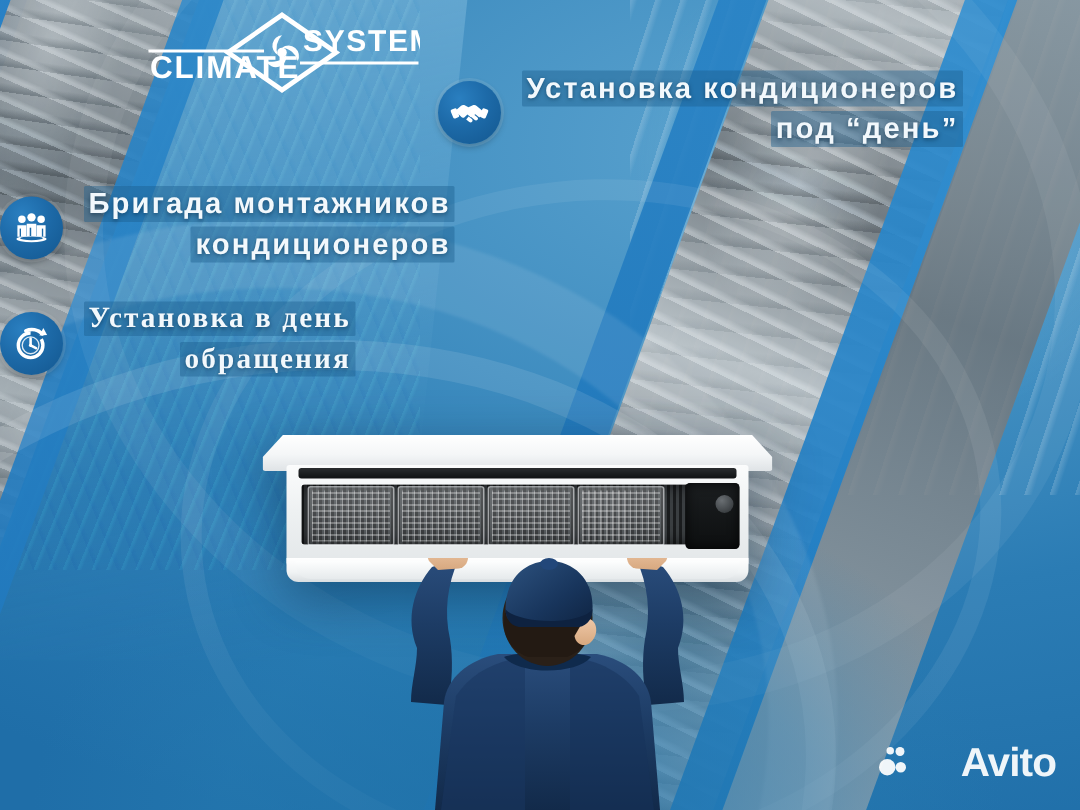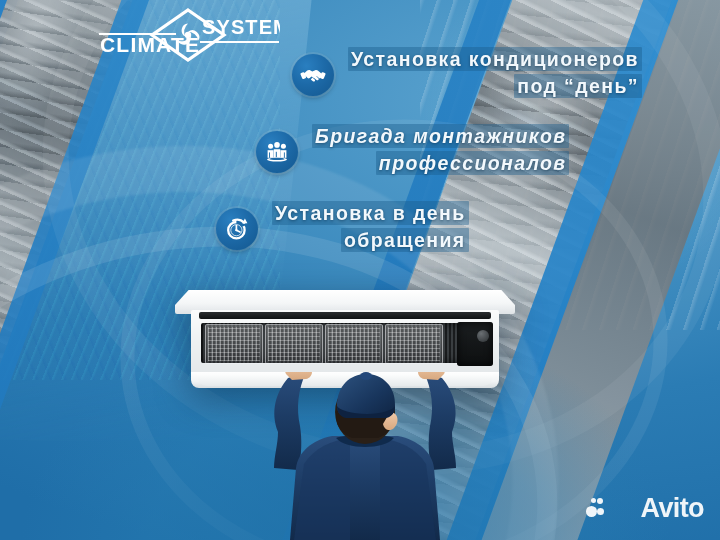--- a/index.html
+++ b/index.html
@@ -152,22 +152,22 @@
   
   .features{
     position:absolute;left:0;top:46px;width:720px;
     z-index:18;
   }
   .feature{
     display:flex;align-items:center;
     margin-bottom:24px;
   }
   .f1{padding-left:292px;}
-  .f2{padding-left:256px;font-style:italic;}
-  .f3{padding-left:216px;}
+  .f2{}
+  .f3{font-family:Liberation Serif, serif;}
 
   .badge{
     flex:0 0 auto;
     width:42px;height:42px;border-radius:50%;
     background:radial-gradient(circle at 34% 28%, #2a7fc0 0%, #1d6aa8 45%, #13578f 100%);
     box-shadow:0 0 0 2px rgba(255,255,255,.10), 0 2px 5px rgba(0,0,0,.28);
     display:flex;align-items:center;justify-content:center;
     margin-top:4px;
   }
   .badge svg{display:block;}
@@ -368,21 +368,21 @@
           <path d="M16.4,11.2 h6 v7.6 h-6 z" fill="#ffffff"></path>
           <rect x="5.1" y="13.4" width="0.9" height="5.4" fill="#1d6aa8"></rect>
           <rect x="11.8" y="12.8" width="1" height="6" fill="#1d6aa8"></rect>
           <rect x="19.9" y="13.4" width="0.9" height="5.4" fill="#1d6aa8"></rect>
           <ellipse cx="13" cy="20.4" rx="10" ry="2.1" fill="#ffffff"></ellipse>
           <ellipse cx="13" cy="19.9" rx="7.6" ry="1.2" fill="#1d6aa8"></ellipse>
         </svg>
       </div>
       <div class="ftext">
         <span class="l"><span>Бригада монтажников</span></span>
-        <span class="l"><span>профессионалов</span></span>
+        <span class="l"><span>кондиционеров</span></span>
       </div>
     </div>
 
     <div class="feature f3">
       <div class="badge">
         <svg width="26" height="26" viewBox="0 0 26 26">
           <circle cx="12.4" cy="14.2" r="8.2" fill="none" stroke="#ffffff" stroke-width="2.3"></circle>
           <circle cx="12.4" cy="14.2" r="5.6" fill="none" stroke="#ffffff" stroke-width="0.9" opacity=".85"></circle>
           <line x1="12.4" y1="14.2" x2="12.4" y2="9.6" stroke="#ffffff" stroke-width="1.7" stroke-linecap="round"></line>
           <line x1="12.4" y1="14.2" x2="16" y2="16.1" stroke="#ffffff" stroke-width="1.7" stroke-linecap="round"></line>

